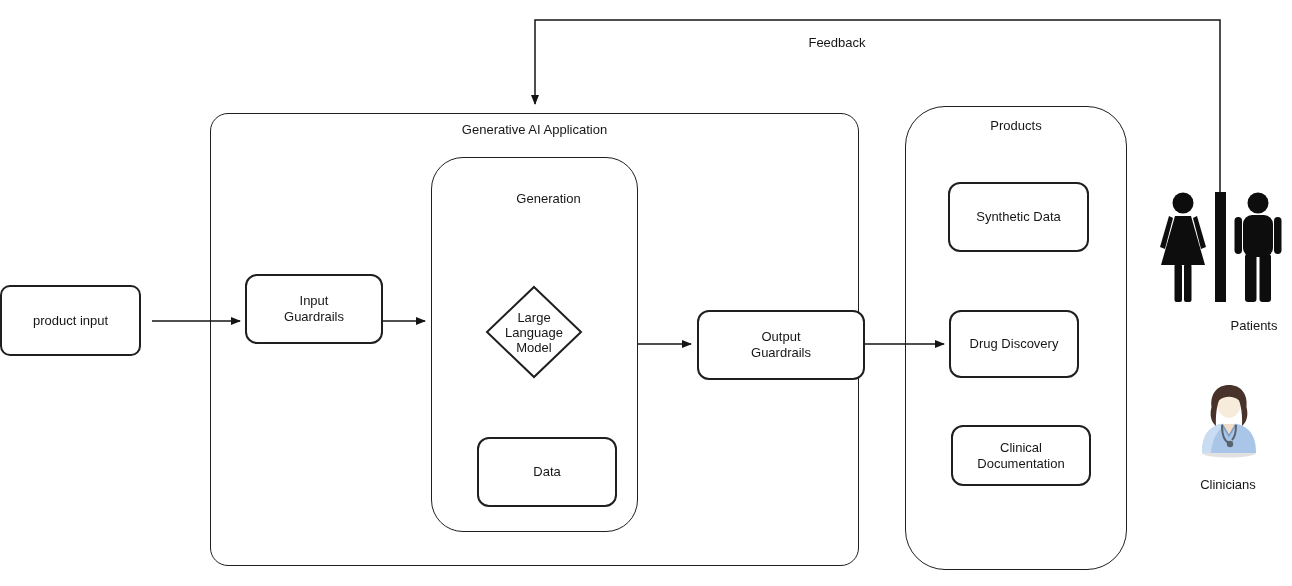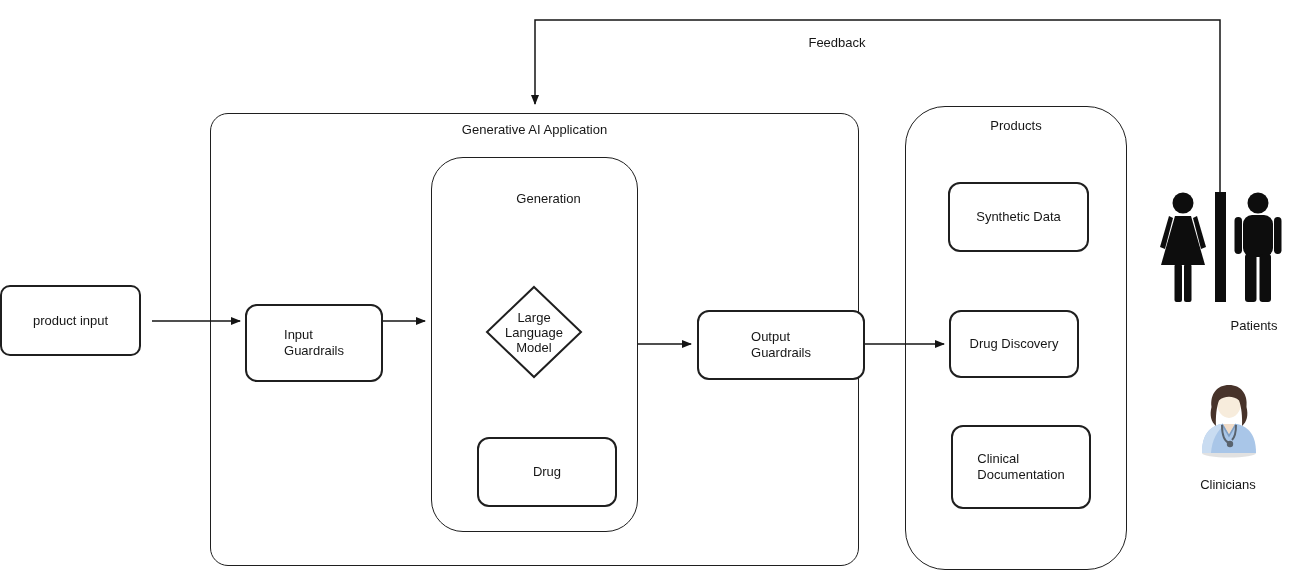--- a/index.html
+++ b/index.html
@@ -26,21 +26,21 @@
   }
   .node{
     position:absolute;
     border:2px solid #1f1f1f;
     border-radius:12px;
     background:#ffffff;
     box-sizing:border-box;
     display:flex;
     align-items:center;
     justify-content:center;
-    text-align:left;
+    text-align:center;
     font-size:13px;
     line-height:16px;
     white-space:pre-line;
   }
   .floating-label{
     position:absolute;
     font-size:13px;
     text-align:center;
     white-space:nowrap;
     margin-top:8px;
@@ -123,37 +123,37 @@
       <path d="M26,50 L33,62 L40,50" fill="none" stroke="#7f9fc4" stroke-width="1.5"></path>
       <ellipse cx="33" cy="29" rx="12" ry="15" fill="#f7ecdc"></ellipse>
       <path d="M33,11 C21,11 14,20 15.5,33 C13.5,41 15,48 20,52 C19.5,43 20.5,33 23,26.5 C28,21.5 38,21.5 43,26.5 C45.5,33 46.5,43 46,52 C51,48 52.5,41 50.5,33 C52,20 45,11 33,11 Z" fill="#47332a"></path>
       <path d="M26,51 C26,60 28,67 33,69 M40,51 C40,58 39,63 36,66" fill="none" stroke="#59636e" stroke-width="2"></path>
       <circle cx="34" cy="70" r="3.2" fill="#59636e"></circle>
     </g>
   </svg>
 
   <div class="node" style="left:0;top:285px;width:141px;height:71px;border-radius:10px;">product input</div>
 
-  <div class="node" style="left:245px;top:304px;width:138px;height:78px;">Input
+  <div class="node" style="left:245px;top:274px;width:138px;height:70px;">Input
 Guardrails</div>
 
   <div class="llm-label">Large
 Language
 Model</div>
 
-  <div class="node" style="left:477px;top:437px;width:140px;height:70px;">Drug</div>
+  <div class="node" style="left:477px;top:437px;width:140px;height:70px;">Data</div>
 
   <div class="node" style="left:697px;top:310px;width:168px;height:70px;">Output
 Guardrails</div>
 
   <div class="node" style="left:948px;top:182px;width:141px;height:70px;">Synthetic Data</div>
 
   <div class="node" style="left:949px;top:310px;width:130px;height:68px;">Drug Discovery</div>
 
-  <div class="node" style="left:951px;top:425px;width:140px;height:84px;">Clinical
+  <div class="node" style="left:951px;top:425px;width:140px;height:61px;">Clinical
 Documentation</div>
 
   <div class="floating-label" style="left:777px;top:27px;width:120px;">Feedback</div>
 
   <div class="floating-label" style="left:1204px;top:310px;width:100px;">Patients</div>
 
   <div class="floating-label" style="left:1178px;top:469px;width:100px;">Clinicians</div>
 
 </div>
 

